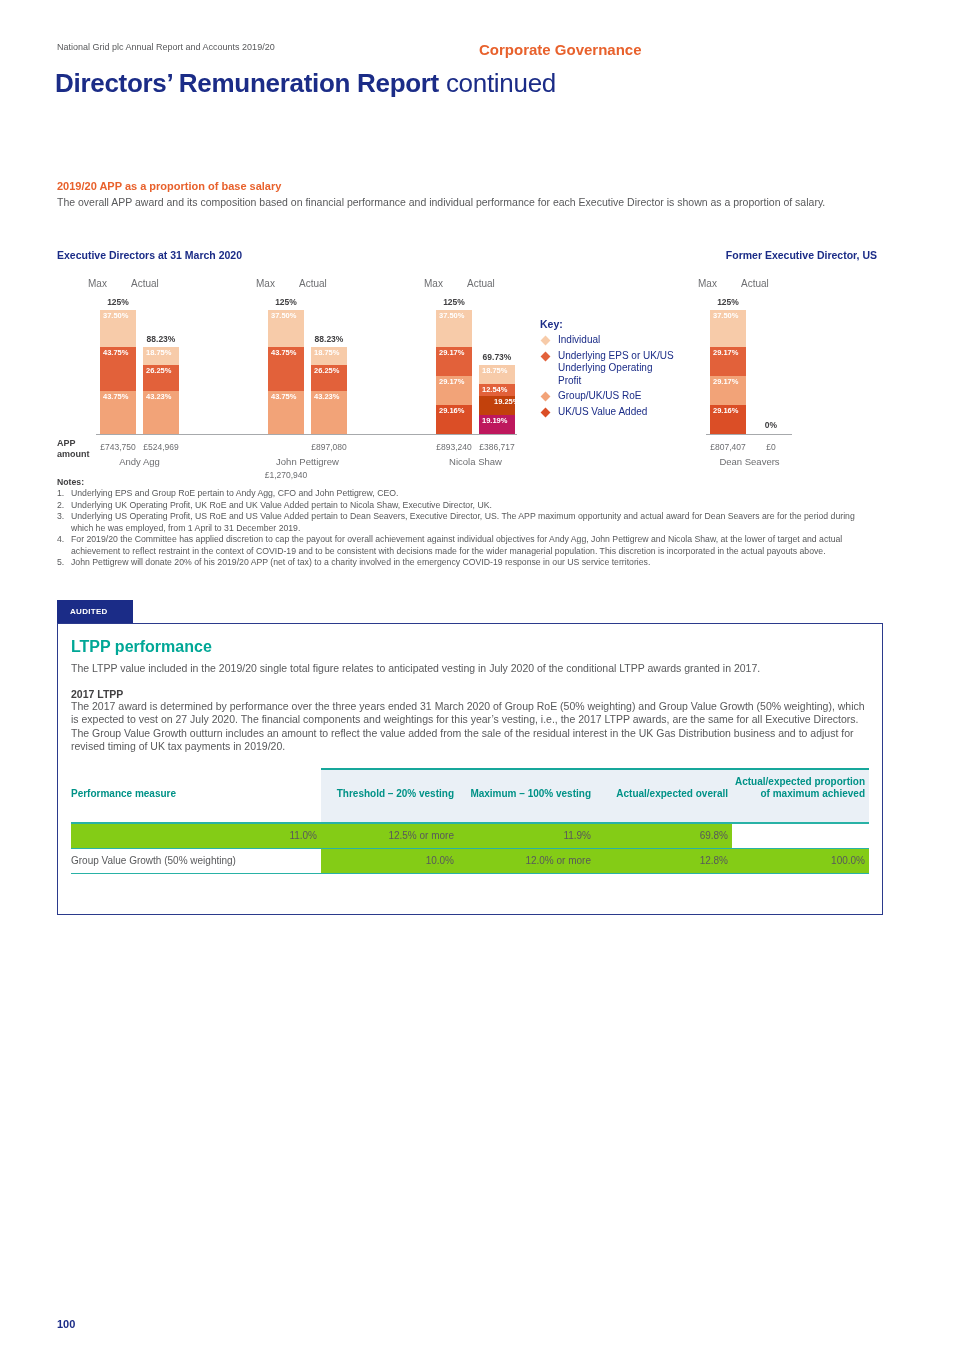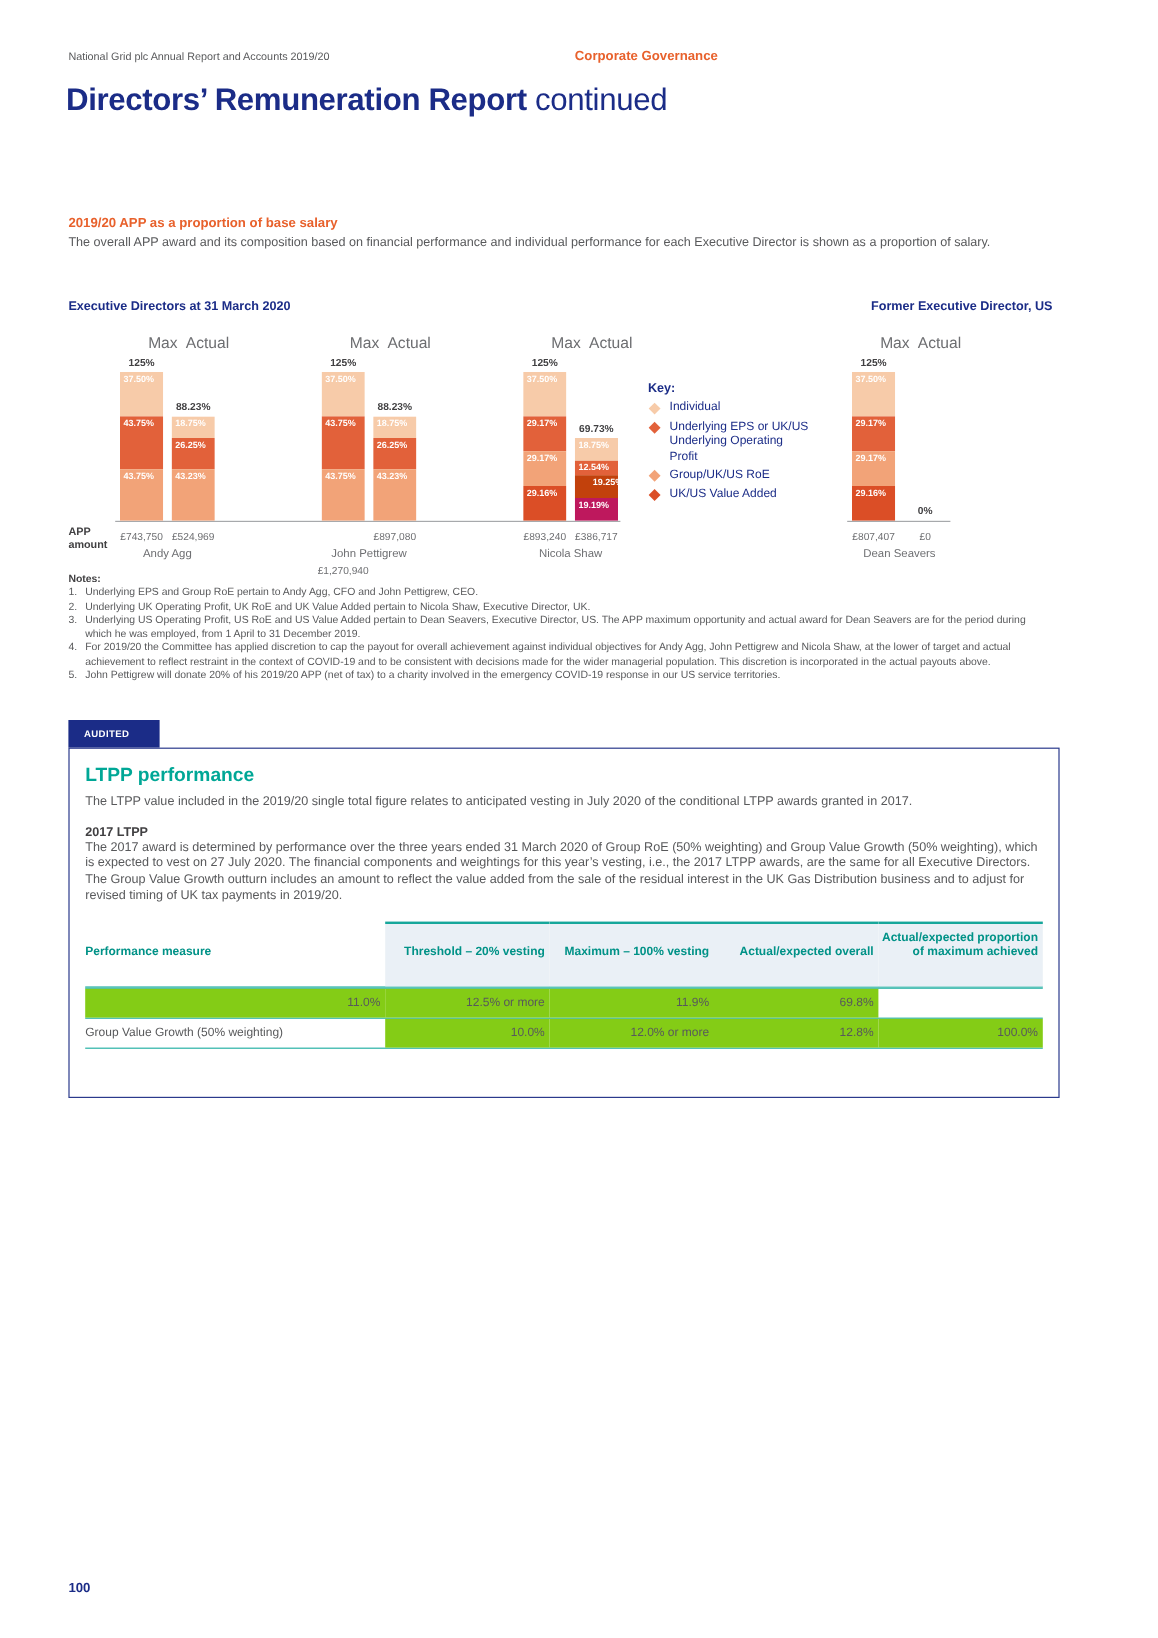--- a/index.html
+++ b/index.html
@@ -2,33 +2,33 @@
 <html><head>
 <meta charset="utf-8">
 <style>
   html,body{margin:0;padding:0;background:#ffffff;}
   #page{
     position:relative;width:965px;height:1365px;background:#ffffff;
     font-family:"Liberation Sans", sans-serif;color:#58595b;overflow:hidden;
   }
   
   .hdr-left{position:absolute;left:57px;top:42px;font-size:9px;color:#58595b;}
-  .hdr-right{position:absolute;left:479px;top:41px;font-size:11px;font-weight:bold;color:#e8612c;}
+  .hdr-right{position:absolute;left:479px;top:41px;font-size:15px;font-weight:bold;color:#e8612c;}
   .doc-title{position:absolute;left:55px;top:68px;font-size:26px;color:#1b2c87;letter-spacing:-0.3px;}
   .doc-title b{font-weight:bold;}
   .doc-title span.light{font-weight:normal;}
   
   .app-heading{position:absolute;left:57px;top:180px;font-size:11px;font-weight:bold;color:#e8612c;}
   .app-intro{position:absolute;left:57px;top:196px;width:800px;font-size:10.5px;line-height:13px;color:#58595b;}
   .sub-left{position:absolute;left:57px;top:249px;font-size:10.5px;font-weight:bold;color:#1b2c87;}
   .sub-right{position:absolute;left:557px;top:249px;width:320px;text-align:right;font-size:10.5px;font-weight:bold;color:#1b2c87;}
   
   #charts{position:absolute;left:0;top:270px;width:965px;height:205px;}
   .axis{position:absolute;top:164px;height:0;border-top:1px solid #a7a9ac;}
-  .col-label{position:absolute;top:8px;width:60px;text-align:right;font-size:13px;color:#6d6e71;}
+  .col-label{position:absolute;top:8px;width:60px;text-align:left;font-size:10px;color:#6d6e71;}
   .total-label{position:absolute;width:64px;text-align:center;font-size:8.5px;font-weight:bold;color:#414042;}
   .bar{position:absolute;width:36px;display:flex;flex-direction:column;overflow:hidden;}
   .seg{width:100%;overflow:hidden;box-sizing:border-box;}
   .seg span{display:block;padding:2px 0 0 3px;font-size:7.5px;font-weight:bold;color:#ffffff;line-height:1;white-space:nowrap;}
   .amt{position:absolute;top:172px;width:64px;text-align:center;font-size:8.5px;color:#6d6e71;white-space:nowrap;}
   .chart-name{position:absolute;top:186px;width:120px;text-align:center;font-size:9.5px;color:#6d6e71;}
   .app-amt-label{position:absolute;left:57px;top:168px;width:44px;font-size:9px;font-weight:bold;color:#414042;line-height:11px;}
   
   #key{position:absolute;left:540px;top:48px;width:150px;}
   .key-title{font-size:10.5px;font-weight:bold;color:#1b2c87;margin-bottom:4px;}

